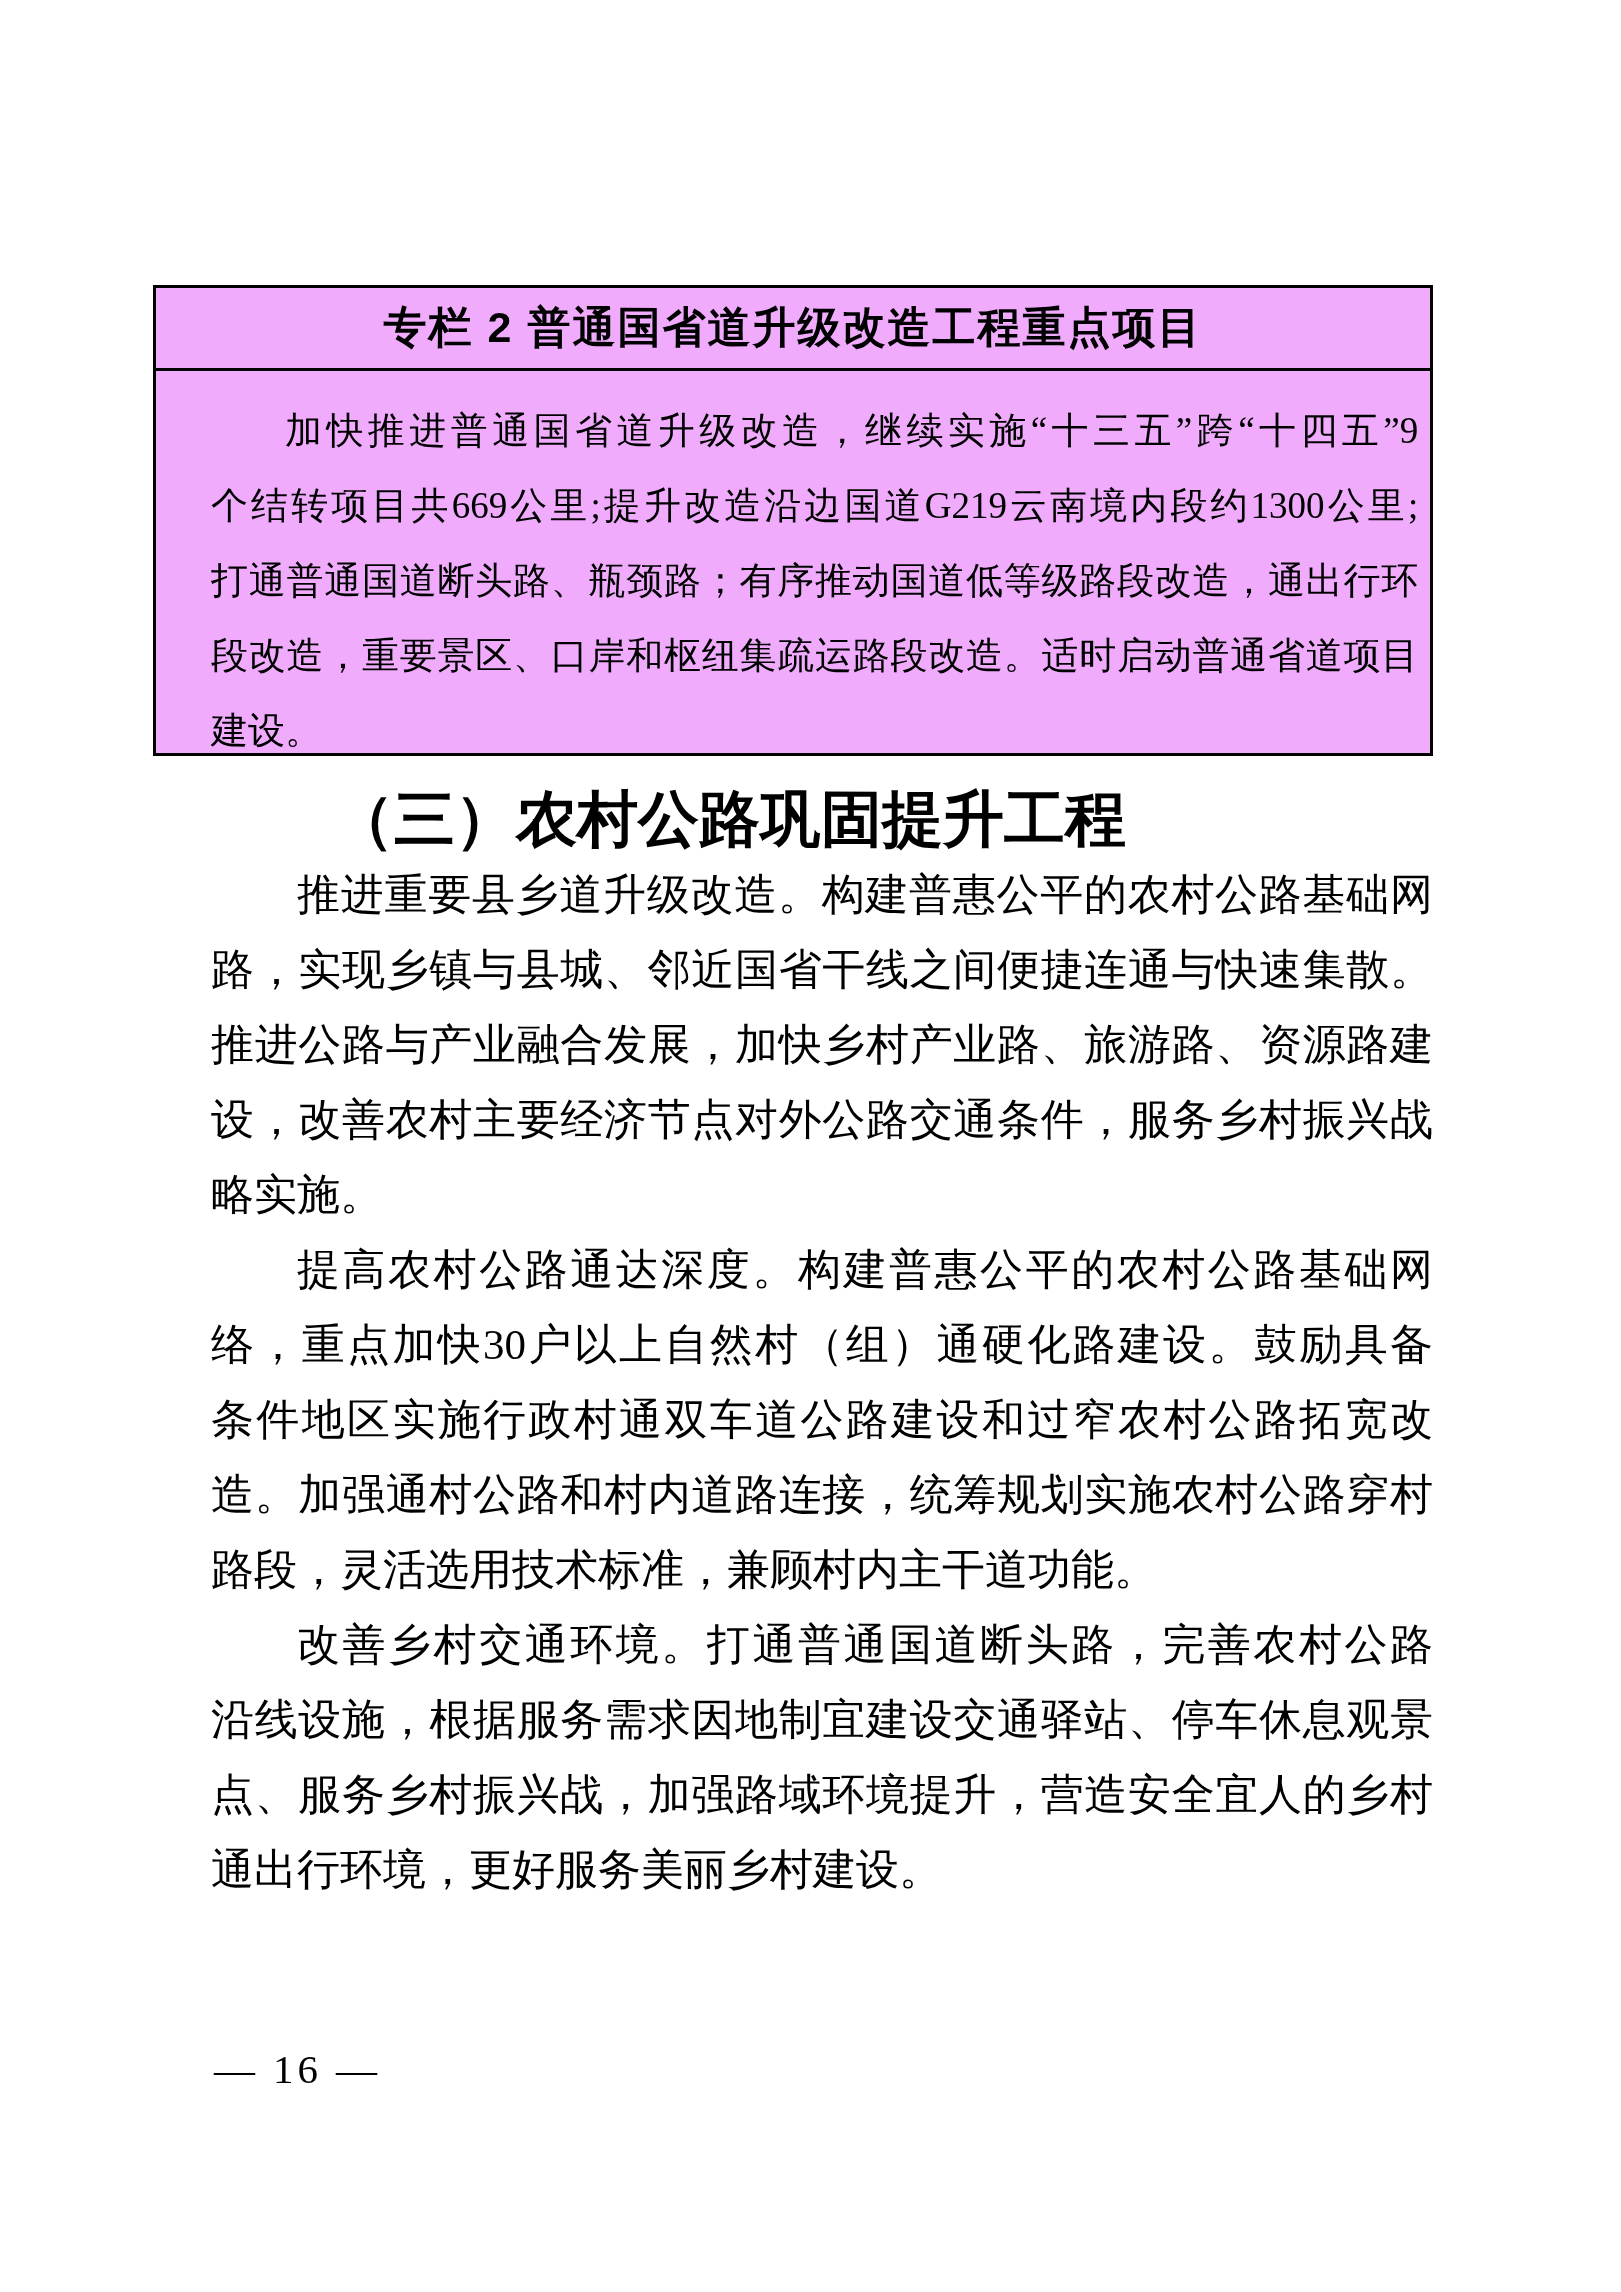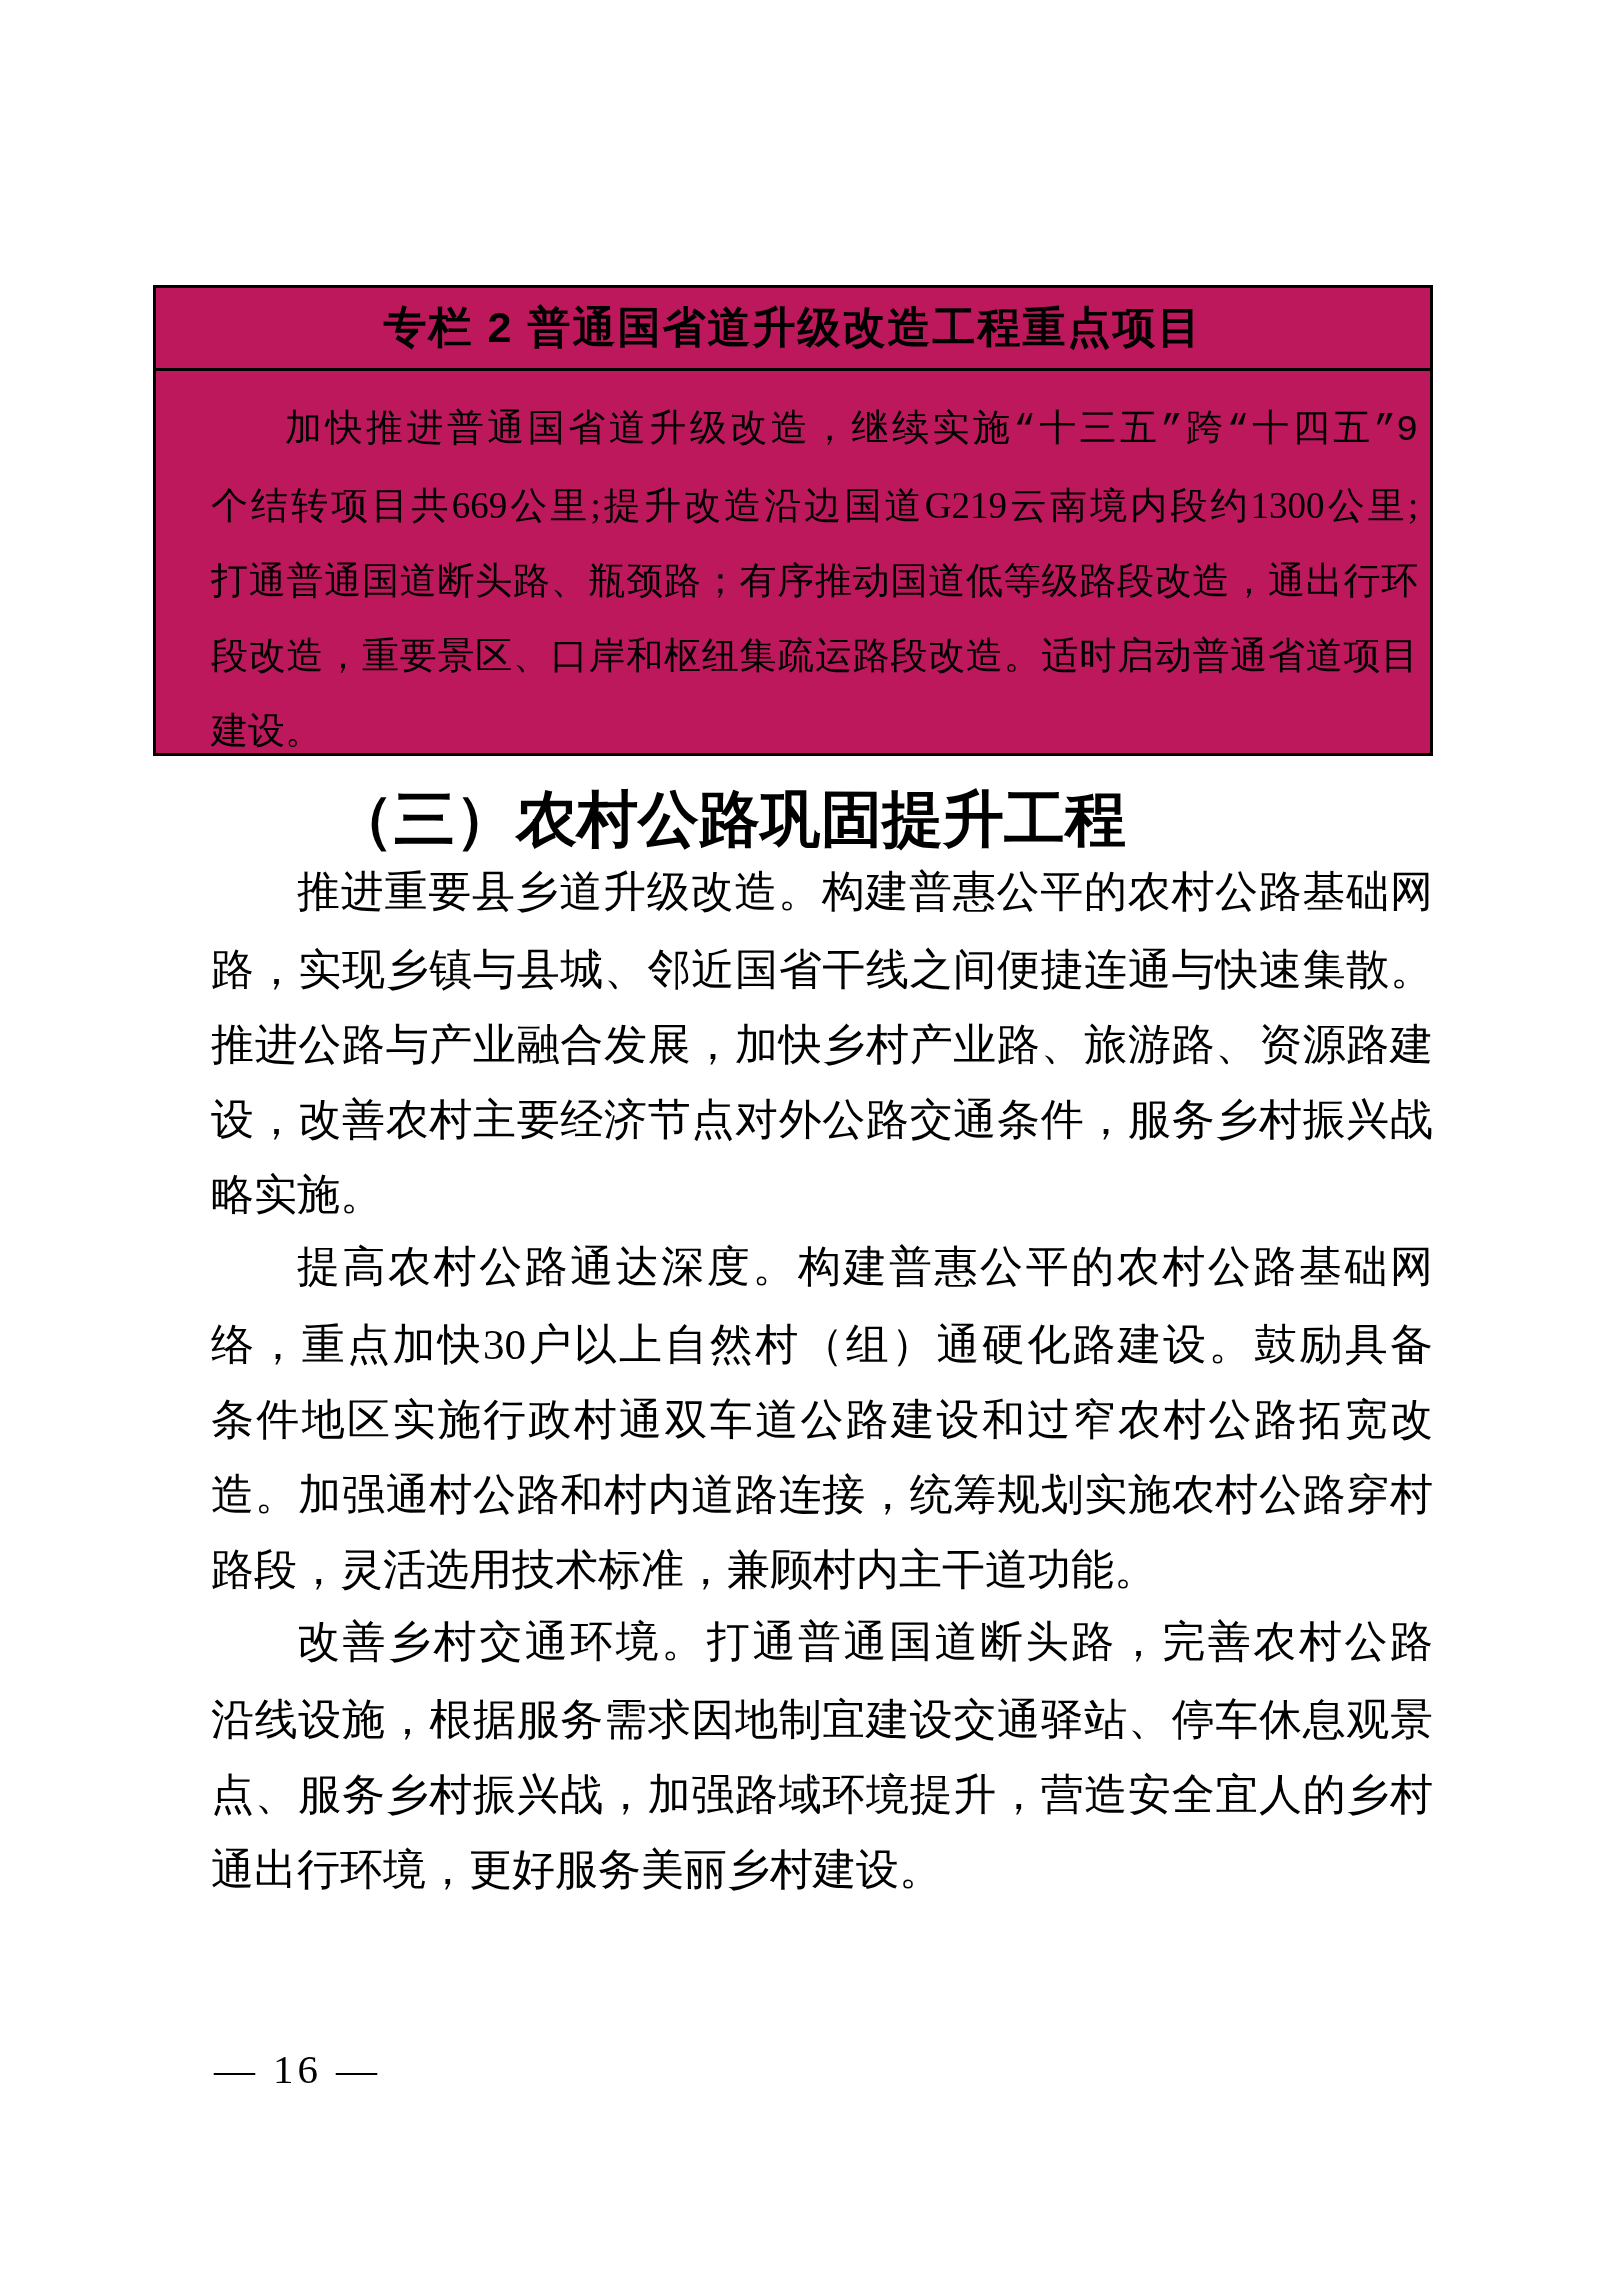--- a/index.html
+++ b/index.html
@@ -12,21 +12,21 @@
     overflow: hidden;
   }
 
   
   .callout {
     position: absolute;
     left: 153px; top: 285px;
     width: 1280px; height: 471px;
     box-sizing: border-box;
     border: 3.9px solid #000;
-    background: #be185d;
+    background: #f0abfc;
   }
   .callout-title {
     height: 80px;
     border-bottom: 3.9px solid #000;
     display: flex; align-items: center; justify-content: center;
     font-family: "Liberation Sans", sans-serif;
     font-weight: bold;
     font-size: 43px;
     letter-spacing: 2px;
     white-space: nowrap;
@@ -44,21 +44,21 @@
     text-align: justify;
     text-justify: inter-character;
     white-space: normal;
   }
   .tline.j::after {
     content: "";
     display: inline-block;
     width: 100%;
     height: 0;
   }
-  .indent { text-indent: 2em; font-family: Liberation Mono, monospace; }
+  .indent { text-indent: 2em; }
 
   
   .content {
     position: absolute;
     left: 211px; top: 782px;
     width: 1222px;
     font-size: 43px;
     line-height: 75px;
   }
   .section-heading {

